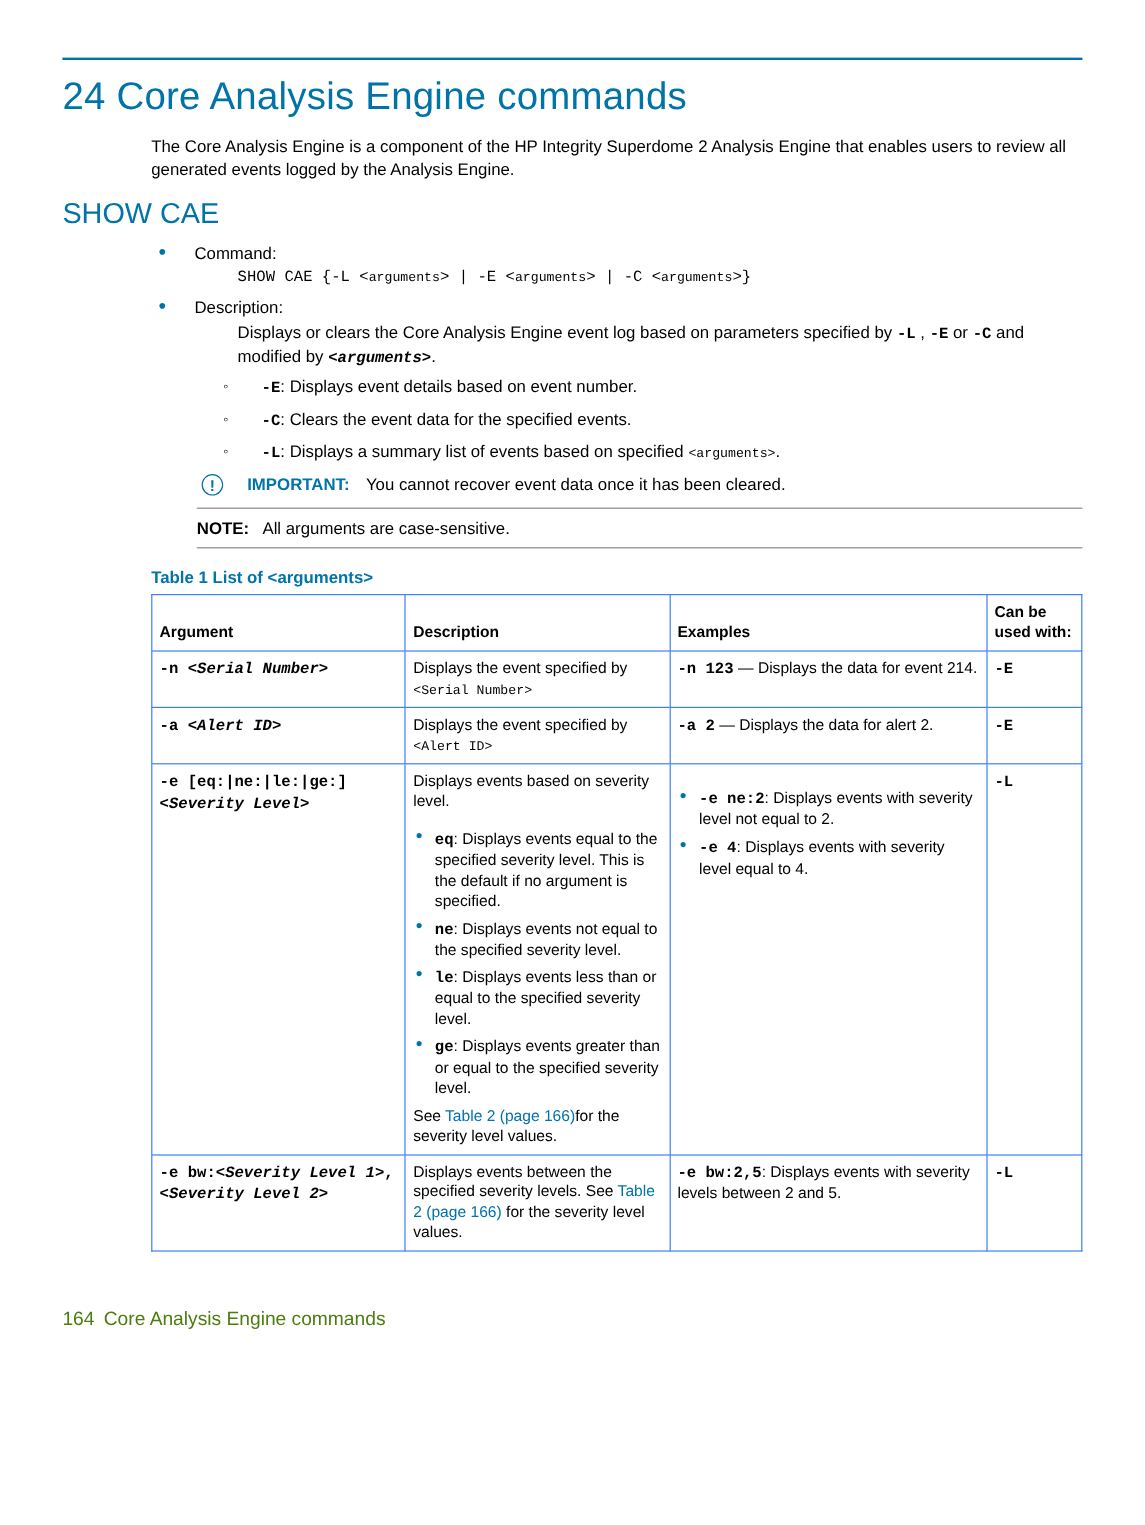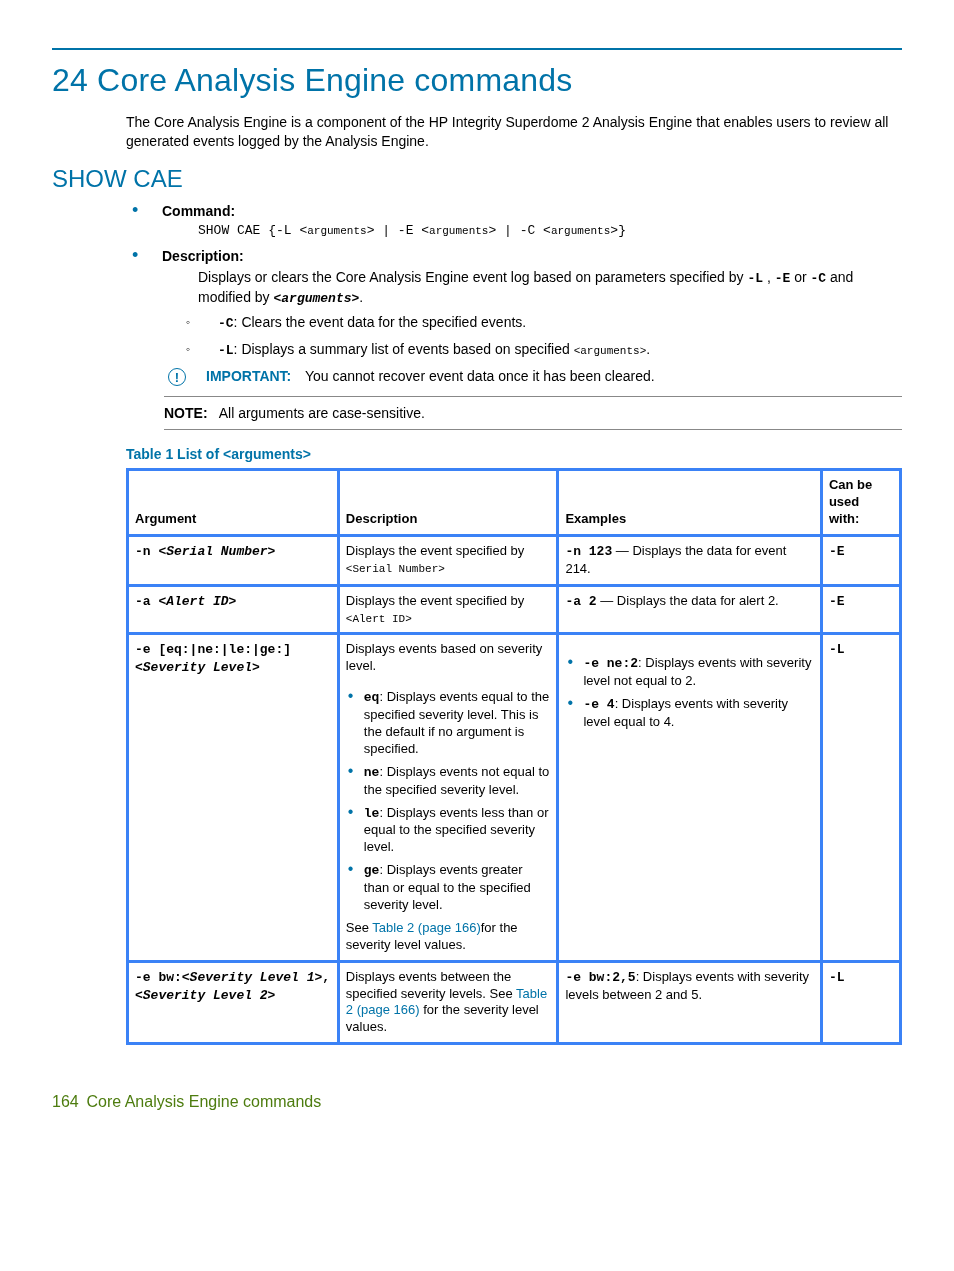--- a/index.html
+++ b/index.html
@@ -41,21 +41,21 @@
   ul.outer { list-style: none; padding: 0; margin: 0 0 0 74px; }
   ul.outer > li { position: relative; padding-left: 36px; margin-bottom: 10px; }
   ul.outer > li::before {
     content: "•"; color: #0073a8; position: absolute; left: 6px; top: 0; font-size: 18px; line-height: 14px;
   }
   ul.inner { list-style: none; padding: 0; margin: 6px 0 0 0; }
   ul.inner > li { position: relative; padding-left: 56px; margin-bottom: 10px; }
   ul.inner > li::before {
     content: "◦"; position: absolute; left: 24px; top: 1px; font-size: 12px; color: #000;
   }
-  .cmd-label { font-weight: bold; }
+  .cmd-label { font-weight: normal; }
   code, .mono { font-family: "Courier New", Courier, monospace; font-size: 13px; }
   .mono-bold { font-family: "Courier New", Courier, monospace; font-weight: bold; font-size: 13px; }
   .mono-italic { font-family: "Courier New", Courier, monospace; font-size: 11px; }
   .mono-bold-italic { font-family: "Courier New", Courier, monospace; font-weight: bold; font-style: italic; font-size: 13px; }
   .syntax { margin: 4px 0 8px 36px; }
   .desc-body { margin: 4px 0 6px 36px; line-height: 1.4; }
   .important-row {
     display: flex; align-items: flex-start; margin: 6px 0 10px 116px;
   }
   .important-icon {
@@ -75,21 +75,21 @@
     width: calc(100% - 74px);
     margin-left: 74px;
     border-collapse: collapse;
     table-layout: fixed;
   }
   col.c1 { width: 24%; }
   col.c2 { width: 25%; }
   col.c3 { width: 30%; }
   col.c4 { width: 9%; }
   th, td {
-    border: 3px solid #3b82f6;
+    border: 1px solid #3b82f6;
     padding: 6px 6px;
     vertical-align: top;
     text-align: left;
     font-size: 13px;
     line-height: 1.3;
   }
   th { font-weight: bold; vertical-align: bottom; }
   ul.cell-list { list-style: none; padding: 0; margin: 14px 0 0 0; }
   ul.cell-list > li { position: relative; padding-left: 18px; margin-bottom: 6px; }
   ul.cell-list > li::before {
@@ -124,20 +124,23 @@
     </div>
   </li>
 
   <li>
     <span class="cmd-label">Description:</span>
     <div class="desc-body">
       <span>Displays or clears the Core Analysis Engine event log based on parameters specified by </span><span class="mono-bold">-L</span><span> , </span><span class="mono-bold">-E</span><span> or </span><span class="mono-bold">-C</span><span> and modified by </span><span class="mono-bold-italic">&lt;arguments&gt;</span><span>.</span>
     </div>
 
     <ul class="inner">
+      <li>
+        <span class="mono-bold">-E</span><span>: Displays event details based on event number.</span>
+      </li>
       <li>
         <span class="mono-bold">-C</span><span>: Clears the event data for the specified events.</span>
       </li>
       <li>
         <span class="mono-bold">-L</span><span>: Displays a summary list of events based on specified </span><span class="mono-italic">&lt;arguments&gt;</span><span>.</span>
       </li>
     </ul>
   </li>
 </ul>
 

